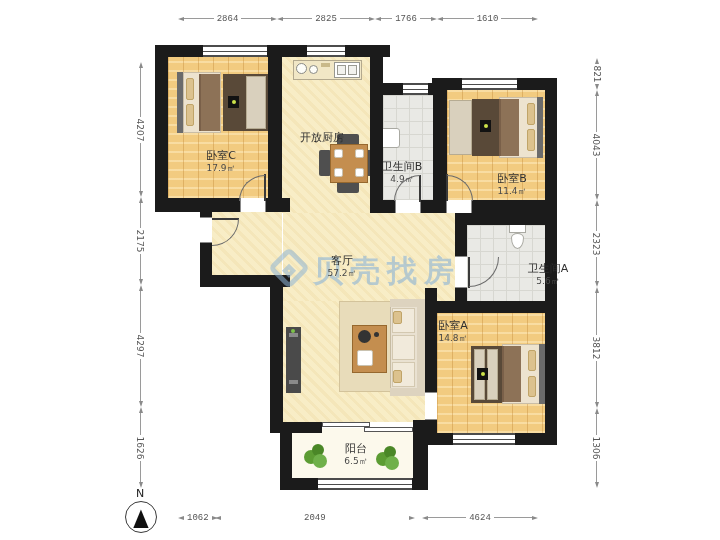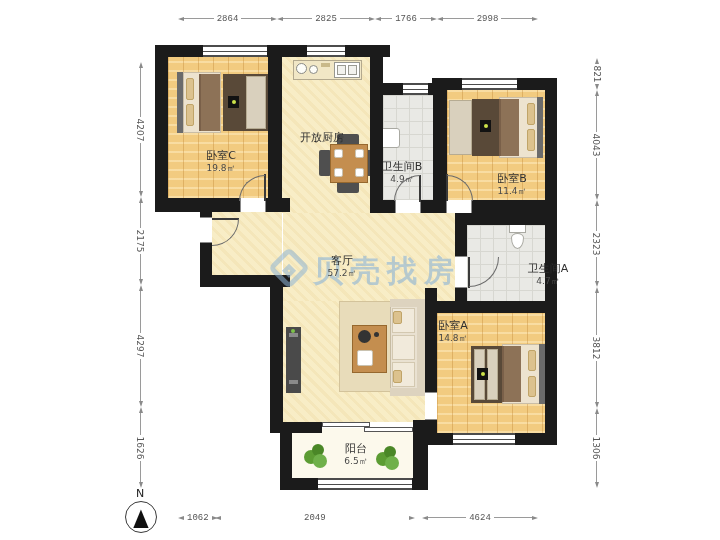--- a/index.html
+++ b/index.html
@@ -229,40 +229,40 @@
 
   <div>
     <div class="wm-logo" style="left:274px;top:253px;width:30px;height:30px;">
       <div class="wm-logo-inner" style="left:7px;top:7px;width:10px;height:10px;"></div>
     </div>
     <div class="wm-text" style="left:313px;top:251px;">贝壳找房</div>
   </div>
 
   <div class="rlabel" style="left:221px;top:161px;">
     <span>卧室C</span>
-    <span class="area">19.8㎡</span>
+    <span class="area">17.9㎡</span>
   </div>
   <div class="rlabel" style="left:322px;top:138px;">
     <span>开放厨房</span>
   </div>
   <div class="rlabel" style="left:402px;top:172px;">
     <span>卫生间B</span>
     <span class="area">4.9㎡</span>
   </div>
   <div class="rlabel" style="left:512px;top:184px;">
     <span>卧室B</span>
     <span class="area">11.4㎡</span>
   </div>
   <div class="rlabel" style="left:342px;top:266px;">
     <span>客厅</span>
     <span class="area">57.2㎡</span>
   </div>
   <div class="rlabel" style="left:516px;top:274px;margin-left:32px;">
     <span>卫生间A</span>
-    <span class="area">4.7㎡</span>
+    <span class="area">5.6㎡</span>
   </div>
   <div class="rlabel" style="left:453px;top:331px;">
     <span>卧室A</span>
     <span class="area">14.8㎡</span>
   </div>
   <div class="rlabel" style="left:356px;top:454px;">
     <span>阳台</span>
     <span class="area">6.5㎡</span>
   </div>
 
@@ -283,21 +283,21 @@
   <div class="dim-h" style="left:375px;top:12px;width:62px;">
     <span class="ar ar-l"></span>
       <span class="dline-h"></span>
     <span class="dlbl">1766</span>
     <span class="dline-h"></span>
       <span class="ar ar-r"></span>
   </div>
   <div class="dim-h" style="left:437px;top:12px;width:101px;">
     <span class="ar ar-l"></span>
       <span class="dline-h"></span>
-    <span class="dlbl">2998</span>
+    <span class="dlbl">1610</span>
     <span class="dline-h"></span>
       <span class="ar ar-r"></span>
   </div>
 
   <div class="dim-h" style="left:178px;top:511px;width:37px;">
     <span class="ar ar-l"></span>
       <span class="dline-h"></span>
     <span class="dlbl">1062</span>
     <span class="dline-h"></span>
       <span class="ar ar-r"></span>

